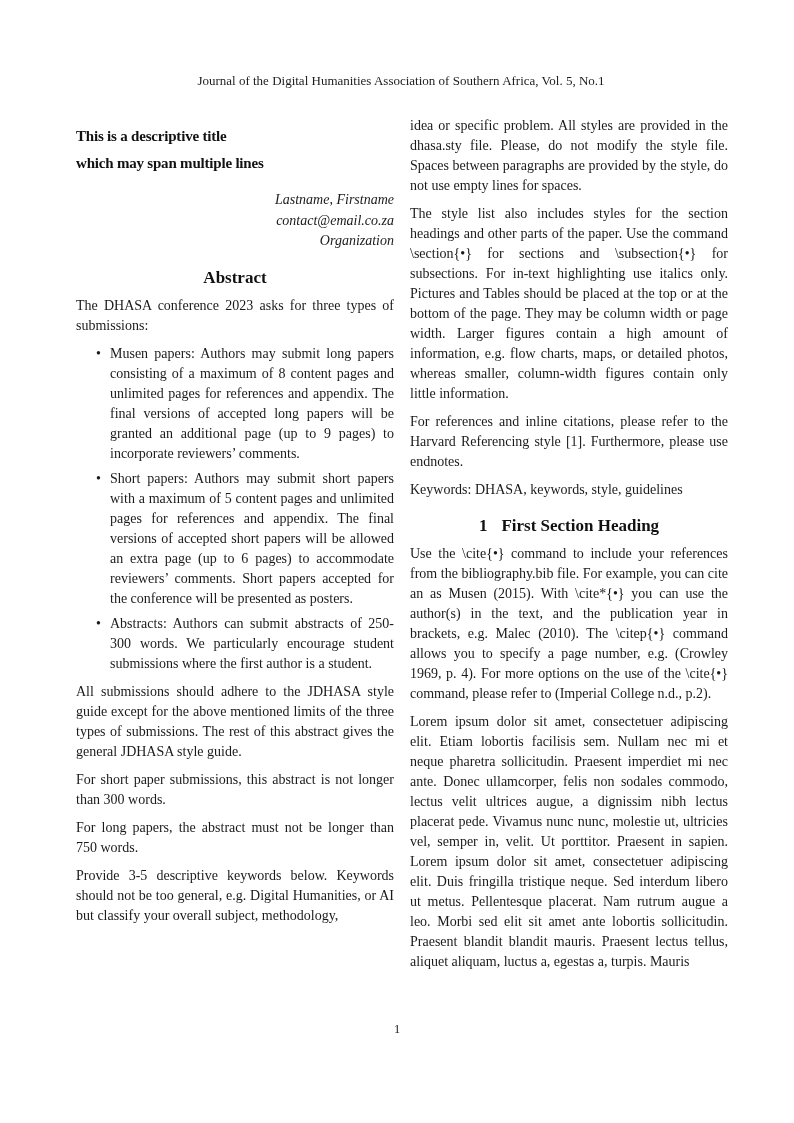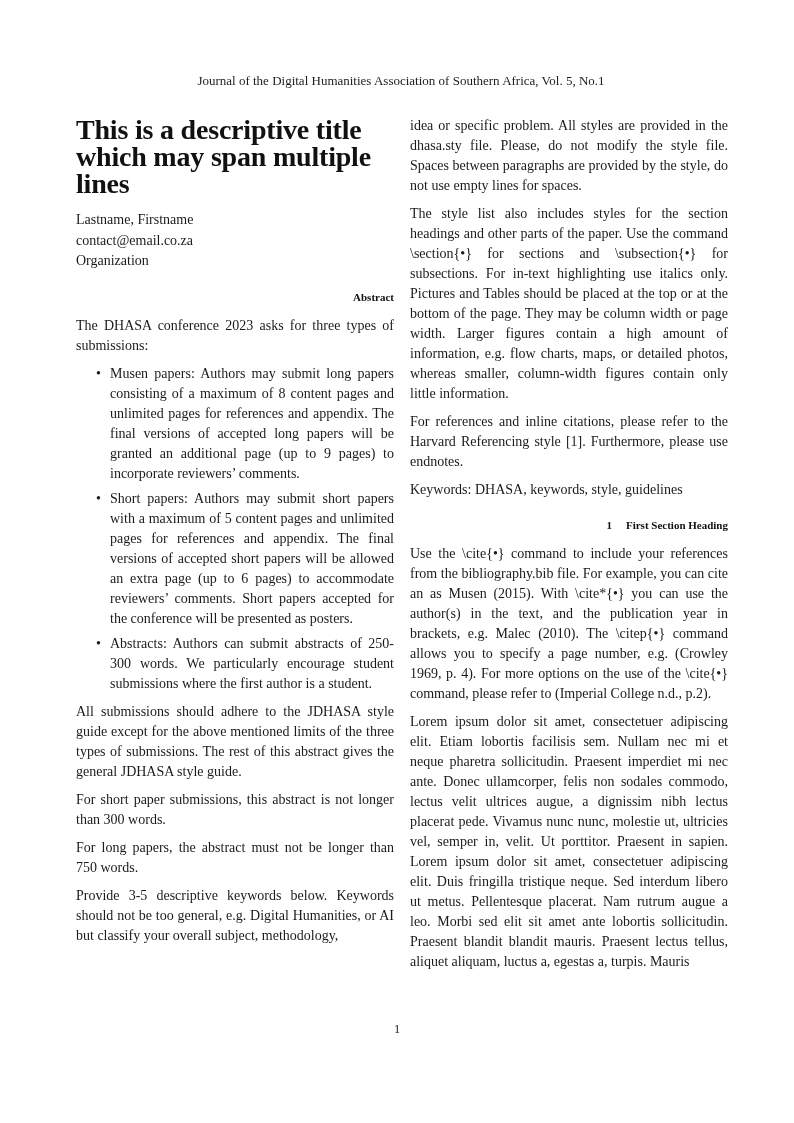--- a/index.html
+++ b/index.html
@@ -36,39 +36,40 @@
   }
   .col {
     width: 318px;
     font-size: 14px;
     line-height: 20px;
     text-align: justify;
     hyphens: auto;
     -webkit-hyphens: auto;
   }
   .paper-title {
-    font-size: 28px;
+    font-size: 15px;
     line-height: 27px;
     font-weight: 700;
     color: #111111;
     text-align: left;
-    margin: 0 0 13px 0;
+    margin: 7px 0 13px 0;
     letter-spacing: -0.2px;
   }
   .author-block {
-    text-align: left;
+    font-style: italic;
+    text-align: right;
     line-height: 20.5px;
     margin: 3px 0 14px 0;
   }
   h2.section-h {
-    font-size: 11px;
+    font-size: 17px;
     line-height: 21px;
     font-weight: 700;
     color: #111111;
-    text-align: right;
+    text-align: center;
     margin: 15px 0 8px 0;
   }
   .sec-num { margin-right: 14px; }
   p.para {
     margin: 0 0 8px 0;
   }
   ul.bullet-list {
     list-style: none;
     margin: 0 0 8px 0;
     padding: 0 0 0 20px;

